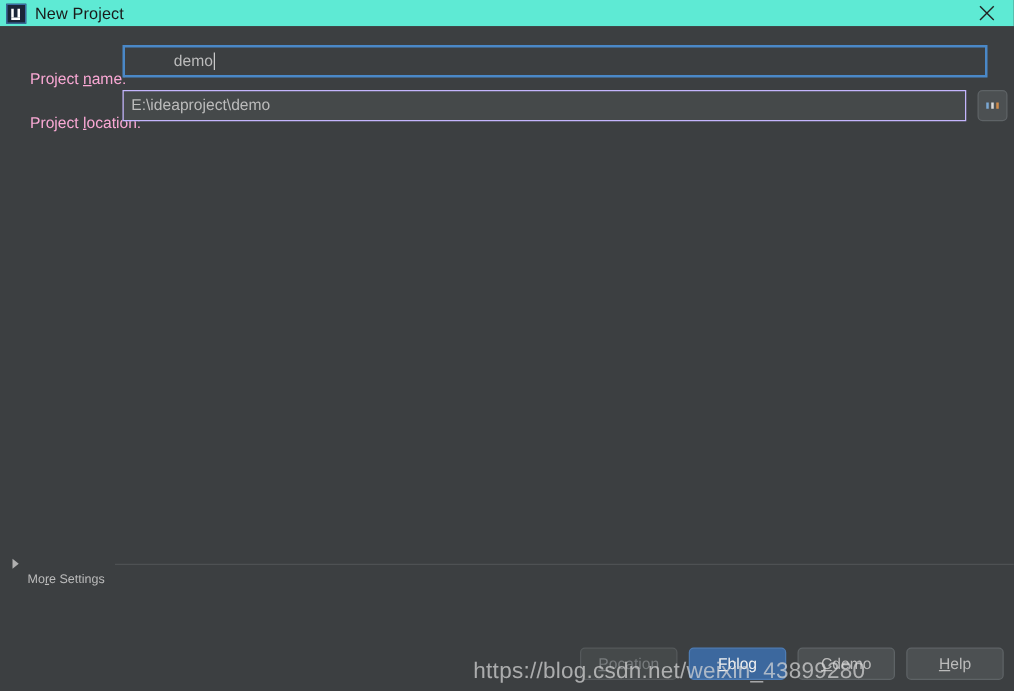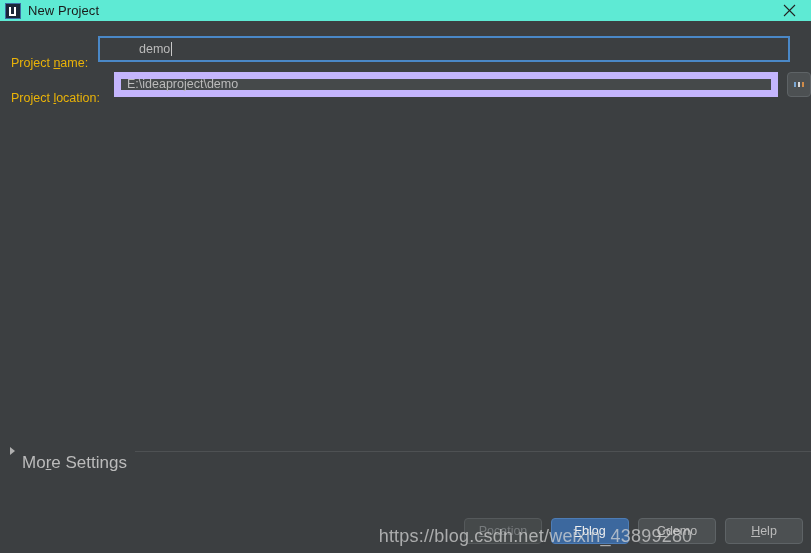--- a/index.html
+++ b/index.html
@@ -101,24 +101,24 @@
     right: 0;
     height: 26px;
     display: flex;
     align-items: center;
   }
   .row-name { top: 15px; }
   .row-location { top: 50px; }
 
   .field-label {
     width: 98px;
-    padding-left: 11px;
+    padding-left: 24px;
     box-sizing: border-box;
     font-size: 12.5px;
-    color: #eab308;
+    color: #f9a8d4;
     white-space: nowrap;
     flex: 0 0 auto;
     margin-top: 28px;
   }
   .field-label .mn {
     text-decoration: underline;
     text-underline-offset: 1px;
   }
 
   .text-field {
@@ -135,22 +135,21 @@
   .text-field.focused {
     width: 692px;
     background: #3c3f41;
     border: 2px solid #4a88c7;
     height: 26px;
     padding-left: 39px;
   }
   .text-field.plain {
     width: 675px;
     background: #45494a;
-    border: 7px solid #c4b5fd;
-    margin-left: 16px;
+    border: 1px solid #c4b5fd;
   }
   .caret {
     display: inline-block;
     width: 1px;
     height: 14px;
     background: #c8c8c8;
     margin-left: 1px;
     vertical-align: middle;
   }
 
@@ -193,21 +192,21 @@
   .disclosure {
     width: 0;
     height: 0;
     border-left: 5px solid #b0b0b0;
     border-top: 4px solid transparent;
     border-bottom: 4px solid transparent;
     margin-right: 7px;
     flex: 0 0 auto;
   }
   .more-label {
-    font-size: 17px;
+    font-size: 10px;
     color: #bbbbbb;
     white-space: nowrap;
     margin-right: 8px;
     margin-top: 24px;
   }
   .more-label .mn {
     text-decoration: underline;
     text-underline-offset: 1px;
   }
   .more-sep {

